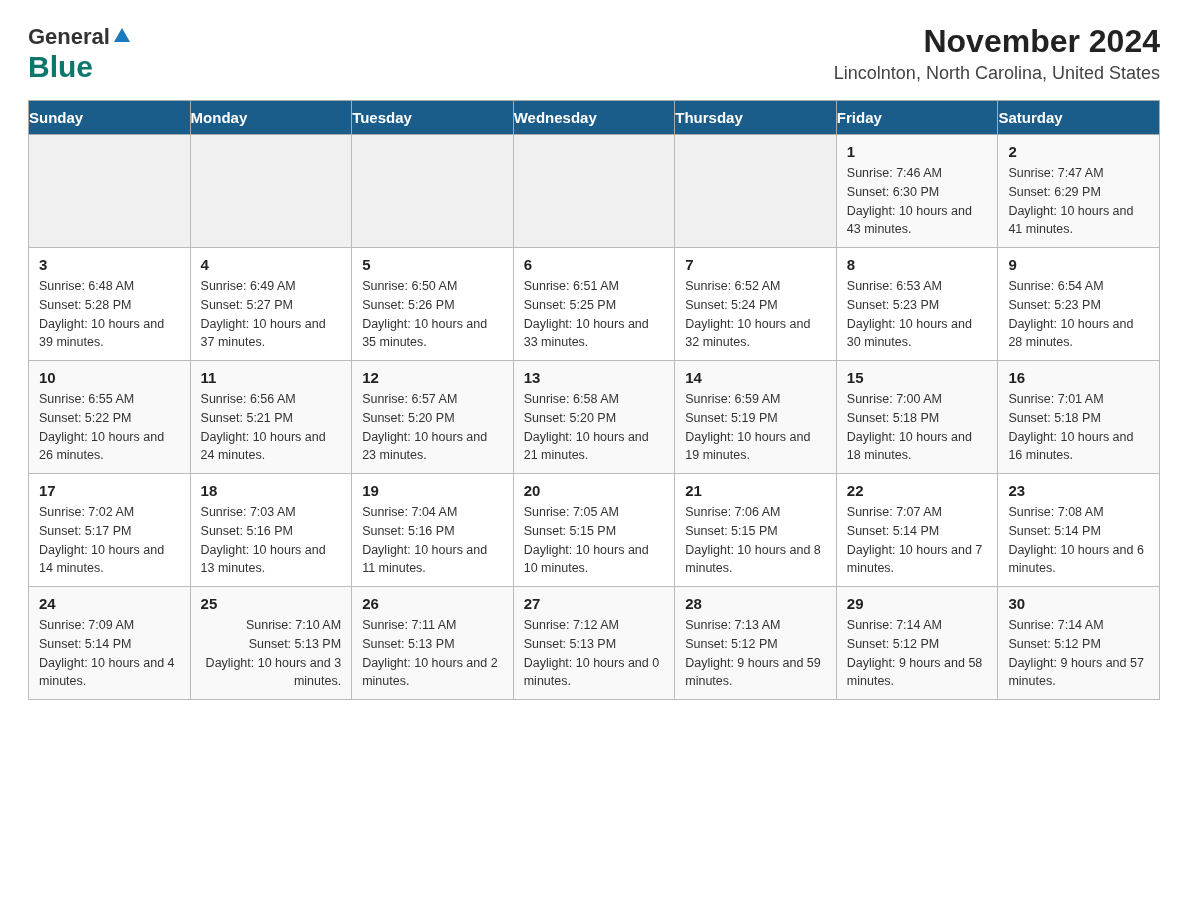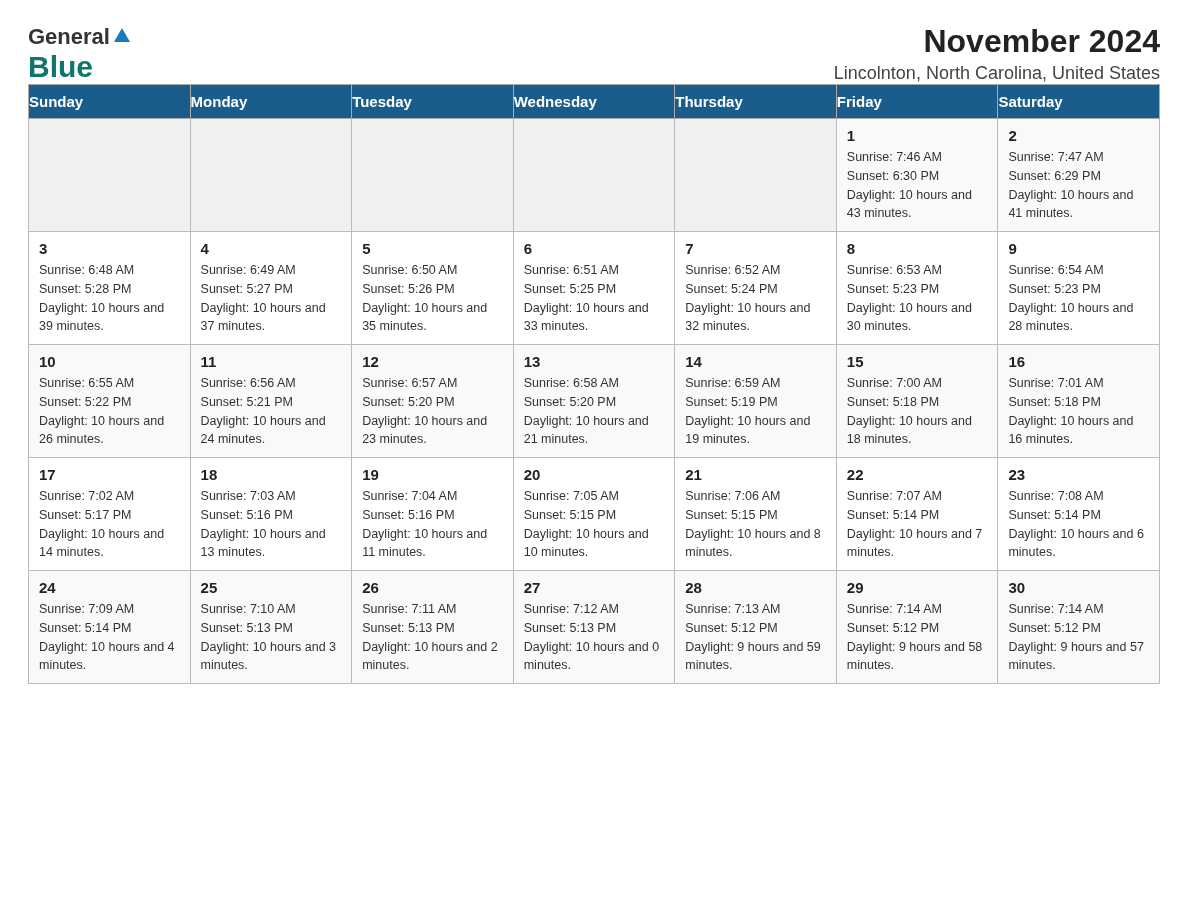--- a/index.html
+++ b/index.html
@@ -7,21 +7,21 @@
       background: #fff;
       font-family: Arial, sans-serif;
       padding: 24px 28px;
       width: 1188px;
       min-height: 918px;
     }
     .header-area {
       display: flex;
       justify-content: space-between;
       align-items: center;
-      margin-bottom: 0;
+      margin-bottom: 16px;
     }
     .logo-text-general {
       font-size: 22px;
       font-weight: bold;
       color: #333;
     }
     .logo-text-blue {
       font-size: 30px;
       font-weight: bold;
       color: #0f766e;
@@ -288,21 +288,21 @@
       </tr>
       <tr>
         <td>
           <span class="day-number">24</span>
           <div class="day-detail" style="white-space: pre-line;">Sunrise: 7:09 AM
 Sunset: 5:14 PM
 Daylight: 10 hours and 4 minutes.</div>
         </td>
         <td>
           <span class="day-number">25</span>
-          <div class="day-detail" style="white-space: pre-line;">Sunrise: 7:10 AM
+          <div class="day-detail" style="white-space: pre-line; text-align: right;">Sunrise: 7:10 AM
 Sunset: 5:13 PM
 Daylight: 10 hours and 3 minutes.</div>
         </td>
         <td>
           <span class="day-number">26</span>
           <div class="day-detail" style="white-space: pre-line;">Sunrise: 7:11 AM
 Sunset: 5:13 PM
 Daylight: 10 hours and 2 minutes.</div>
         </td>
         <td>

